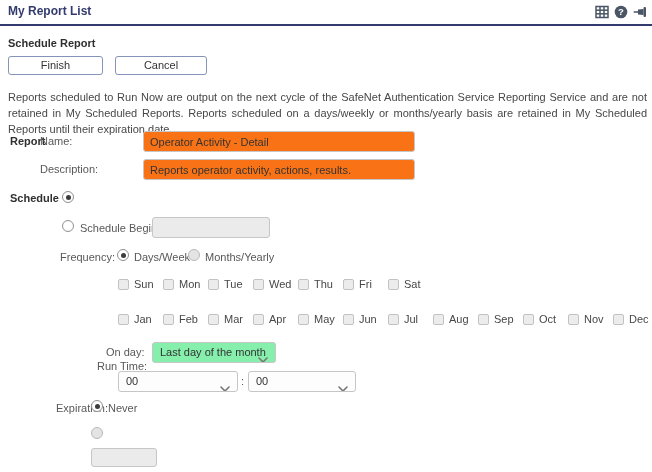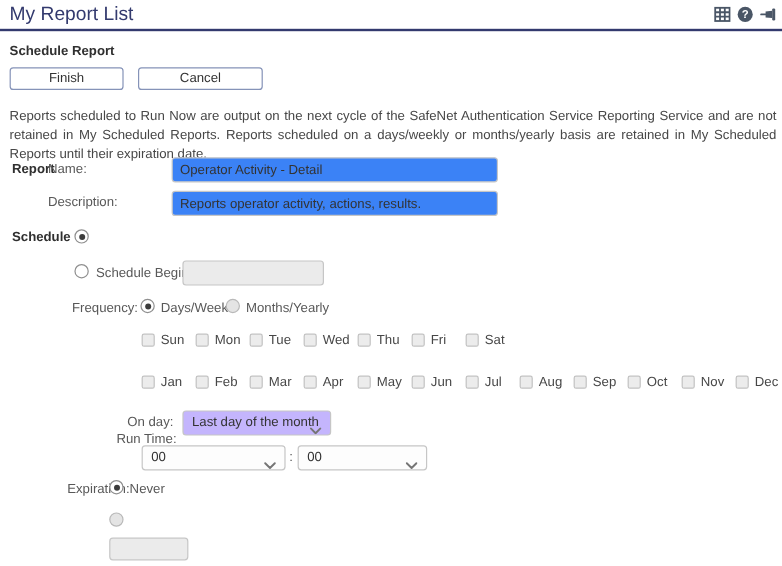--- a/index.html
+++ b/index.html
@@ -5,21 +5,21 @@
   * { box-sizing: border-box; margin: 0; padding: 0; }
   html, body { background: #ffffff; }
   body { font-family: "Liberation Sans", sans-serif; }
   .page {
     position: relative; width: 652px; height: 472px;
     background: #fff; overflow: hidden; font-size: 11px; color: #444;
   }
   
   .page-title {
     position: absolute; left: 8px; top: 4px;
-    font-size: 16px; color: #333a6e; font-weight: normal;
+    font-size: 12px; color: #333a6e; font-weight: bold;
   }
   .title-rule {
     position: absolute; left: 0; top: 24px; width: 652px; height: 2px;
     background: #333a6e;
   }
   .header-icons {
     position: absolute; right: 5px; top: 5px;
     display: flex; gap: 5px; align-items: center;
   }
   .header-icons .hicon { width: 14px; height: 14px; cursor: pointer; }
@@ -30,36 +30,36 @@
     font-weight: bold; font-size: 11px; color: #303030;
   }
   .btn {
     position: absolute; top: 56px; height: 19px; width: 95px;
     background: #fff; border: 1px solid #8593b8; border-radius: 3px;
     font-family: "Liberation Sans", sans-serif;
     font-size: 11px; color: #333; text-align: center; line-height: 17px;
     cursor: pointer;
   }
   .btn-finish { left: 8px; }
-  .btn-cancel { left: 115px; width: 104px; }
+  .btn-cancel { left: 115px; width: 92px; }
 
   
   .description {
     position: absolute; left: 8px; top: 89px; width: 639px;
     font-size: 11px; line-height: 16px; color: #474747; text-align: justify;
   }
 
   
   .lbl { position: absolute; font-size: 11px; color: #585858; white-space: nowrap; }
   .lbl-bold { position: absolute; font-size: 11px; font-weight: bold; color: #303030; white-space: nowrap; }
 
   
   .tinput {
     position: absolute; height: 21px;
-    border: 1px solid #c6c6c6; border-radius: 3px; background: #3b82f6;
+    border: 1px solid #c6c6c6; border-radius: 3px; background: #f97316;
     font-family: "Liberation Sans", sans-serif; font-size: 11px; color: #333;
     padding: 0 6px; outline: none;
   }
   .tinput.disabled { background: #ebebeb; }
 
   
   .radio {
     position: absolute; width: 12px; height: 12px; border-radius: 50%;
     border: 1px solid #8f8f8f; background: #fff; cursor: pointer;
   }
@@ -76,21 +76,21 @@
   .cb-row { position: absolute; left: 118px; white-space: nowrap; }
   .cb-item { display: inline-block; width: 45px; }
   .cb-label { margin-left: 5px; color: #474747; }
 
   
   .select {
     position: absolute; height: 21px; line-height: 19px;
     border: 1px solid #c6c6c6; border-radius: 3px; background: #fdfdfd;
     color: #333; padding: 0 20px 0 7px; cursor: pointer; white-space: nowrap; overflow: hidden;
   }
-  .select.gray { background: #c4b5fd; }
+  .select.gray { background: #86efac; }
   .select .chev { position: absolute; right: 7px; top: 7px; }
   .colon { position: absolute; color: #585858; }
 </style>
 </head>
 <body>
 
 <div class="page">
 
   <div class="page-title">My Report List</div>
   <div class="header-icons">

